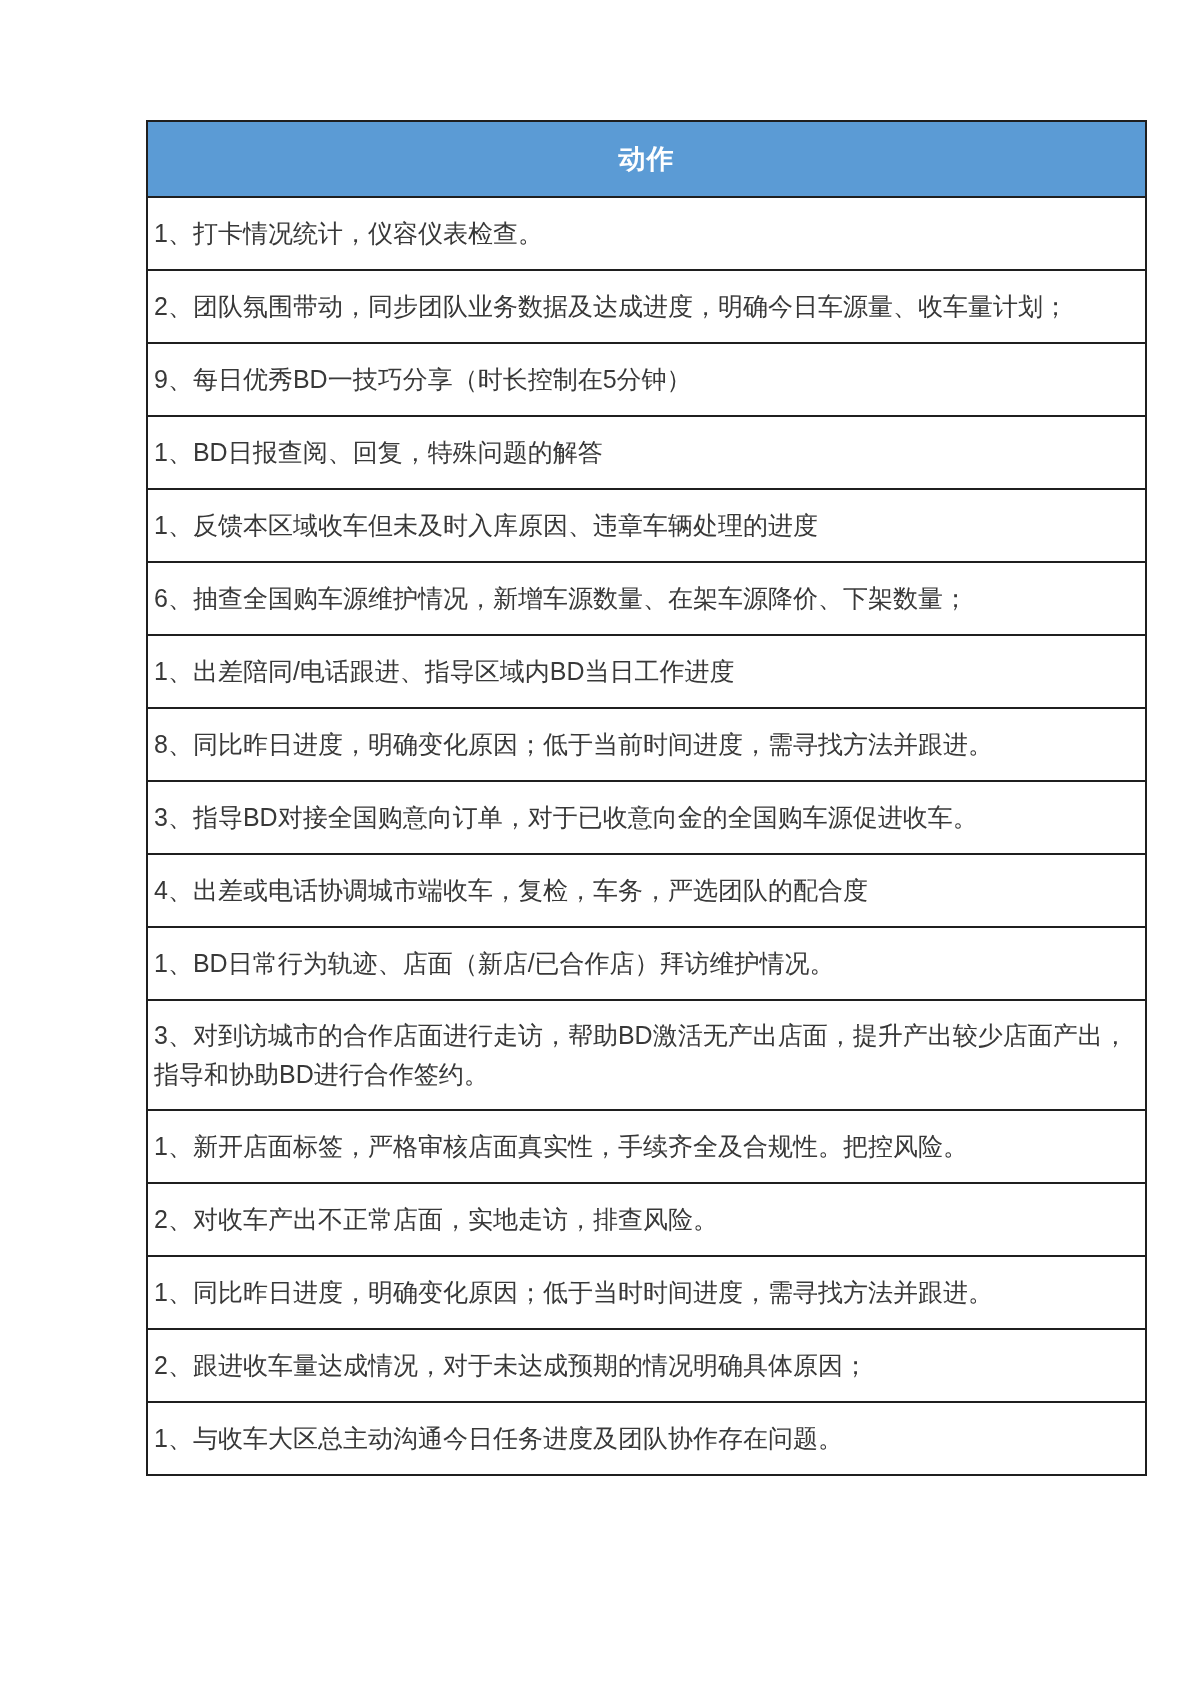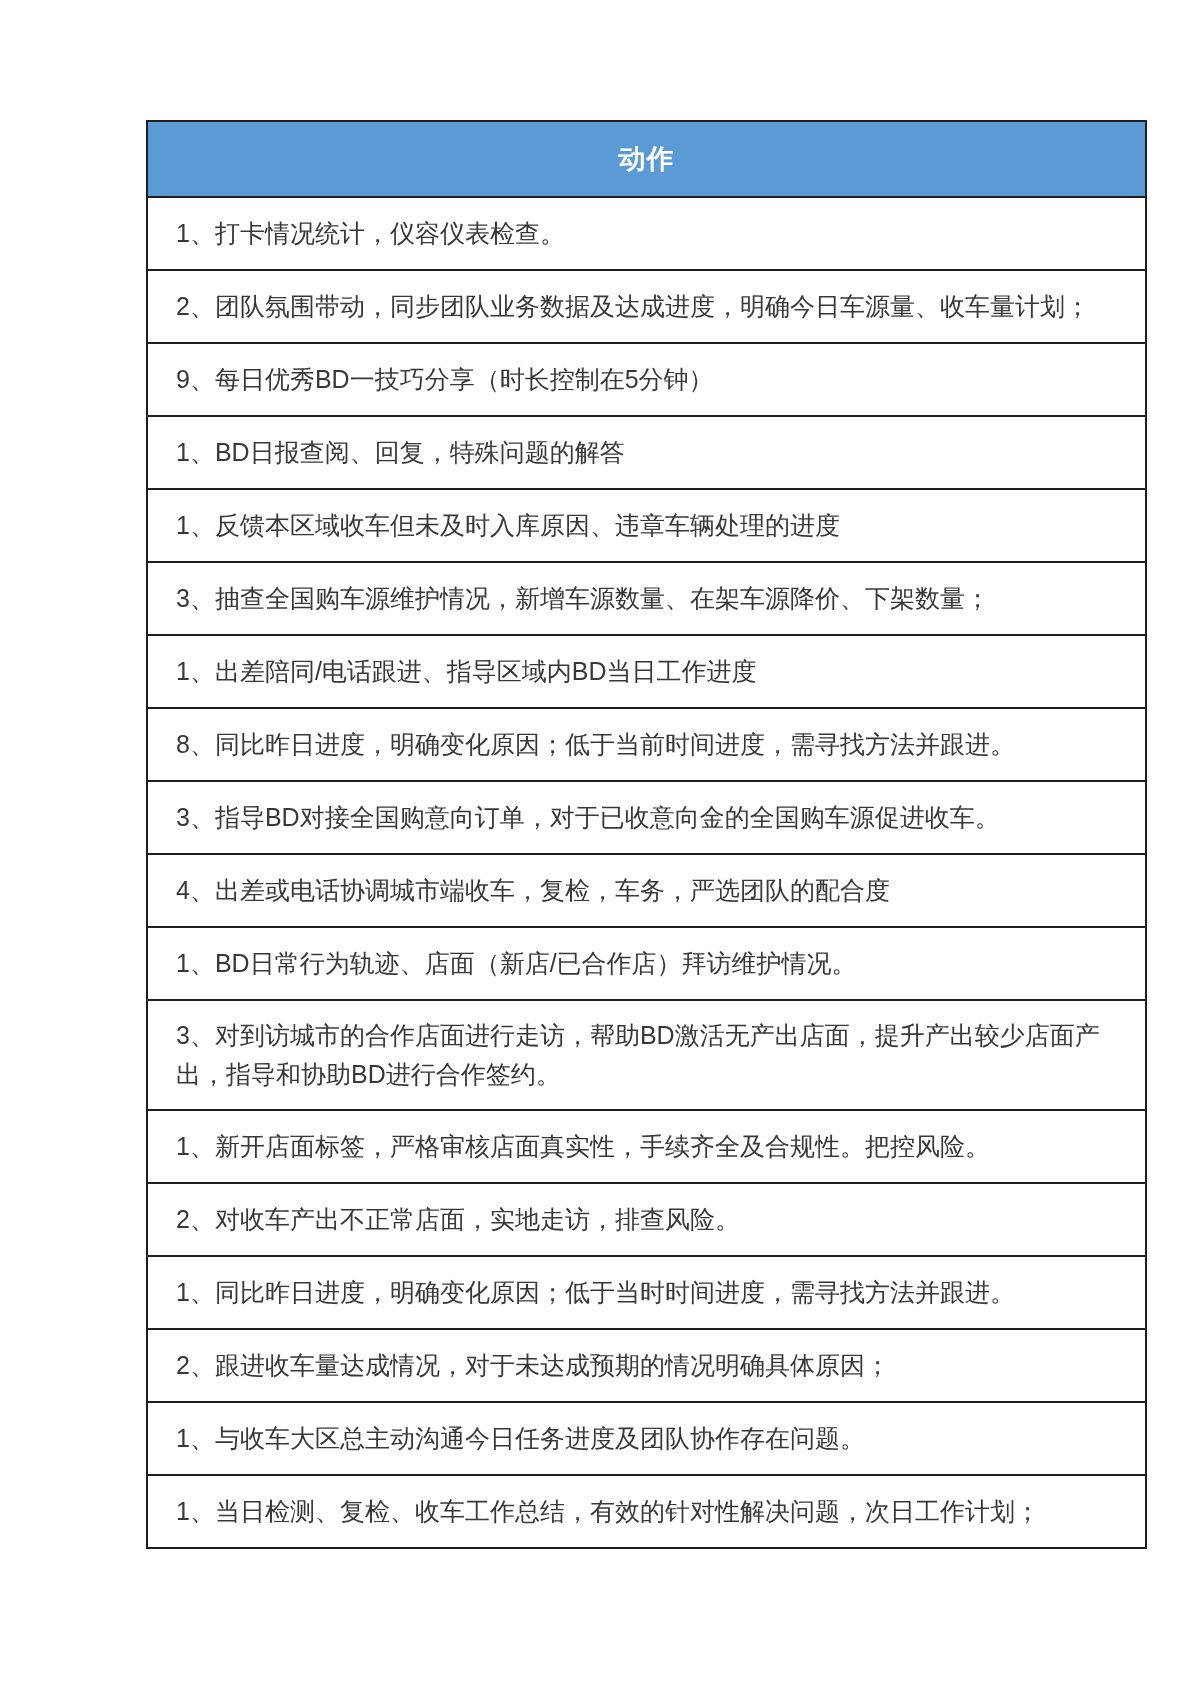--- a/index.html
+++ b/index.html
@@ -40,21 +40,21 @@
     justify-content: center;
     font-size: 27px;
     font-weight: bold;
     letter-spacing: 1px;
   }
   .table-row {
     border-top: 2px solid var(--border);
     min-height: 73px;
     display: flex;
     align-items: center;
-    padding: 15px 28px;
+    padding: 15px 6px;
     font-size: 25px;
     line-height: 1.55;
     color: var(--row-text);
     background: #FFFFFF;
   }
   .row-text {
     display: block;
   }
 </style>
 </head>
@@ -74,21 +74,21 @@
     <div class="table-row">
         <span class="row-text">9、每日优秀BD一技巧分享（时长控制在5分钟）</span>
       </div>
     <div class="table-row">
         <span class="row-text">1、BD日报查阅、回复，特殊问题的解答</span>
       </div>
     <div class="table-row">
         <span class="row-text">1、反馈本区域收车但未及时入库原因、违章车辆处理的进度</span>
       </div>
     <div class="table-row">
-        <span class="row-text">3、抽查全国购车源维护情况，新增车源数量、在架车源降价、下架数量；</span>
+        <span class="row-text">6、抽查全国购车源维护情况，新增车源数量、在架车源降价、下架数量；</span>
       </div>
     <div class="table-row">
         <span class="row-text">1、出差陪同/电话跟进、指导区域内BD当日工作进度</span>
       </div>
     <div class="table-row">
         <span class="row-text">8、同比昨日进度，明确变化原因；低于当前时间进度，需寻找方法并跟进。</span>
       </div>
     <div class="table-row">
         <span class="row-text">3、指导BD对接全国购意向订单，对于已收意向金的全国购车源促进收车。</span>
       </div>
@@ -109,17 +109,14 @@
       </div>
     <div class="table-row">
         <span class="row-text">1、同比昨日进度，明确变化原因；低于当时时间进度，需寻找方法并跟进。</span>
       </div>
     <div class="table-row">
         <span class="row-text">2、跟进收车量达成情况，对于未达成预期的情况明确具体原因；</span>
       </div>
     <div class="table-row">
         <span class="row-text">1、与收车大区总主动沟通今日任务进度及团队协作存在问题。</span>
       </div>
-    <div class="table-row">
-        <span class="row-text">1、当日检测、复检、收车工作总结，有效的针对性解决问题，次日工作计划；</span>
-      </div>
   </div>
 </div>
 
 </body></html>

